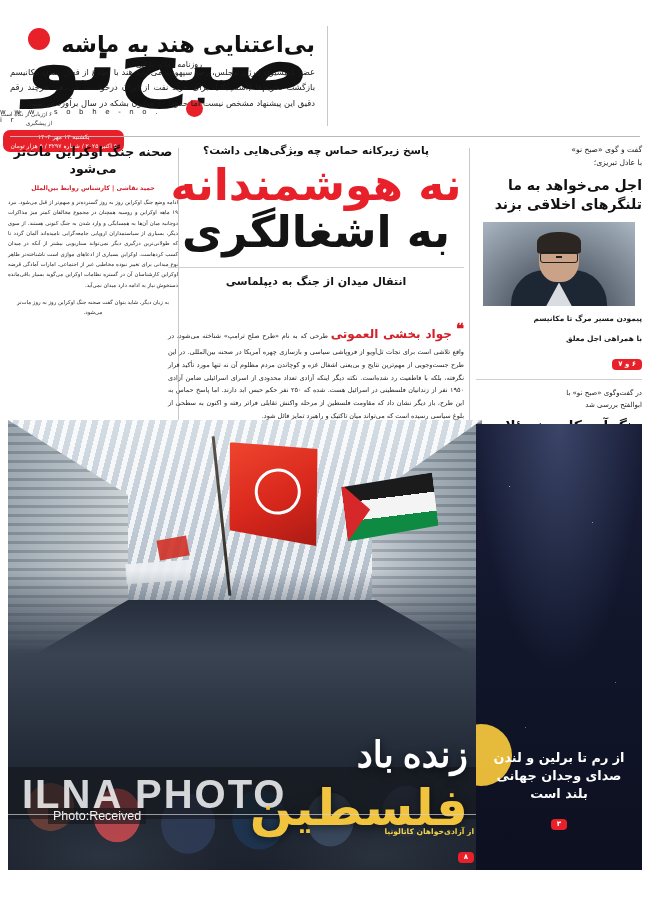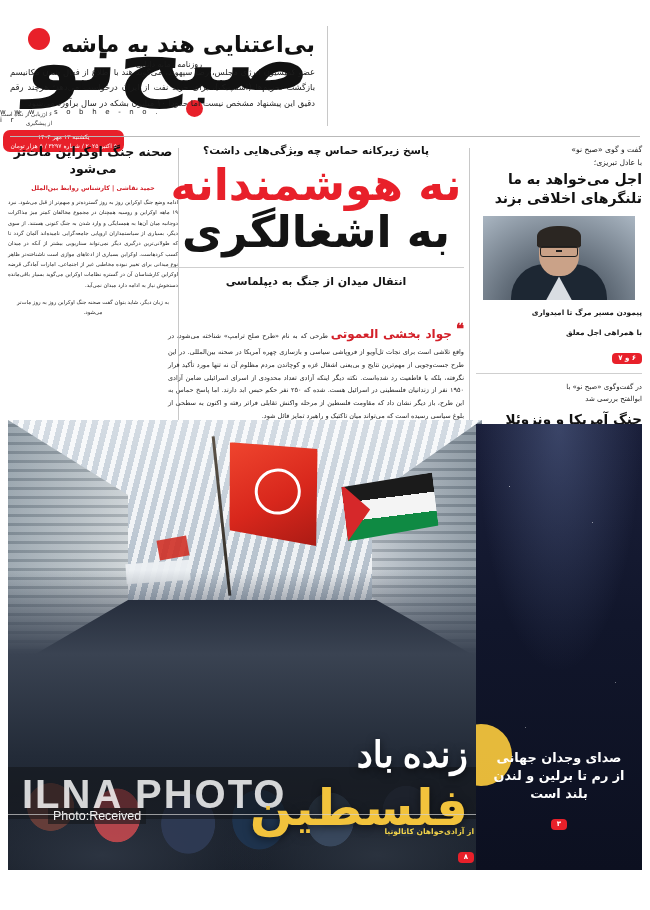--- a/index.html
+++ b/index.html
@@ -130,21 +130,21 @@
     color: #d32029; font-size: 15px; font-weight: 700;
     font-family: "DejaVu Serif", serif; line-height: .8;
     display: block; margin-top: 2px;
   }
 
   
   .rcol { position: absolute; right: 8px; top: 144px; width: 166px; text-align: right; }
   .rcol-rule { position: absolute; right: 180px; top: 148px; width: 1px; height: 275px; background: #c8c8c8; }
   .r-kicker { font-size: 7.6px; color: #222; line-height: 1.7; }
   .r-head {
-    font-size: 14px; font-weight: 700; color: #111; line-height: 1.38;
+    margin-top: 6px; font-size: 14px; font-weight: 700; color: #111; line-height: 1.38;
   }
   .portrait {
     margin: 8px auto 0; width: 152px; height: 84px;
     background: linear-gradient(180deg,#b9c4cf 0%,#8e9aa6 40%,#5d6670 100%);
     position: relative; overflow: hidden;
   }
   .p-bg { position: absolute; inset: 0; background:
       radial-gradient(circle at 50% 120%, #2c3138 0%, #5f6a76 45%, #aab6c2 100%); }
   .p-head {
     position: absolute; left: 50%; top: 14px; transform: translateX(-50%);
@@ -405,21 +405,21 @@
 
     <div class="portrait">
       <div class="p-bg"></div>
       <div class="p-body"></div>
       <div class="p-head"></div>
       <div class="p-hair"></div>
       <div class="p-glass"></div>
       <div class="p-shirt"></div>
     </div>
 
-    <div class="r-cap">پیمودن مسیر مرگ تا امیدواری</div>
+    <div class="r-cap">پیمودن مسیر مرگ تا مکانیسم</div>
     <div class="r-cap">با همراهی اجل معلق</div>
     <div class="badge-row">
       <span class="badge-red">۶ و ۷</span>
     </div>
 
     <div class="r-rule2"></div>
 
     <div class="r2-kicker">در گفت‌وگوی «صبح نو» با</div>
     <div class="r2-kicker">ابوالفتح بررسی شد</div>
     <div class="r2-head">جنگ آمریکا و ونزوئلا</div>
@@ -457,22 +457,22 @@
         <span class="badge-red">۸</span>
       </div>
     </div>
   </div>
 
   <div class="rb">
     <div class="rb-glow"></div>
     <div class="rb-stars"></div>
     <div class="rb-moon"></div>
     <div class="rb-txt">
+      <div class="rb-head">از رم تا برلین و لندن</div>
       <div class="rb-head">صدای وجدان جهانی</div>
-      <div class="rb-head">از رم تا برلین و لندن</div>
       <div class="rb-head">بلند است</div>
       <div class="rb-badge">
         <span class="badge-red">۳</span>
       </div>
     </div>
   </div>
 
 </div>
 
 </body></html>

